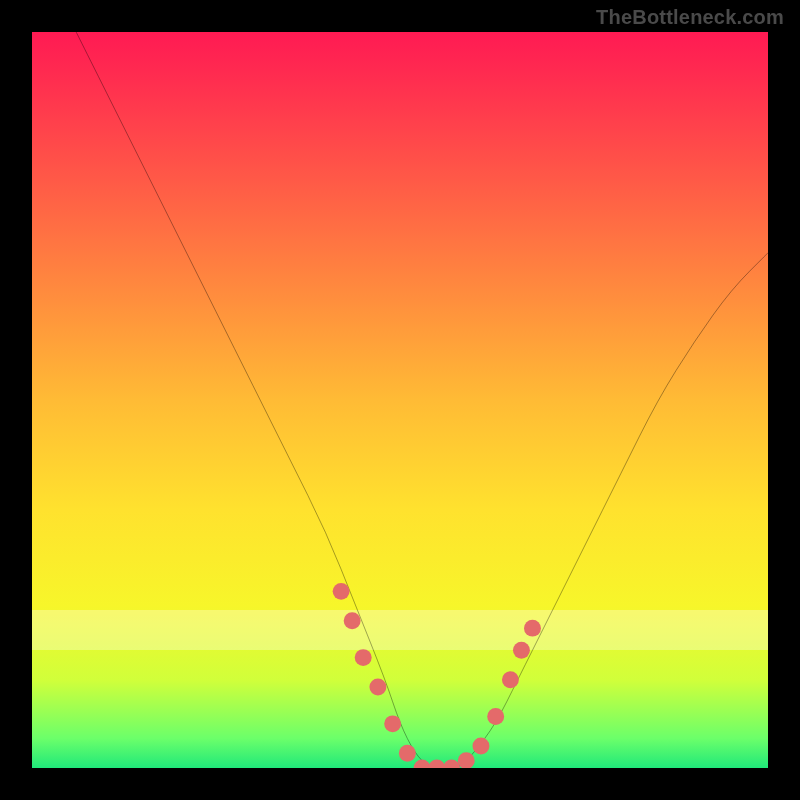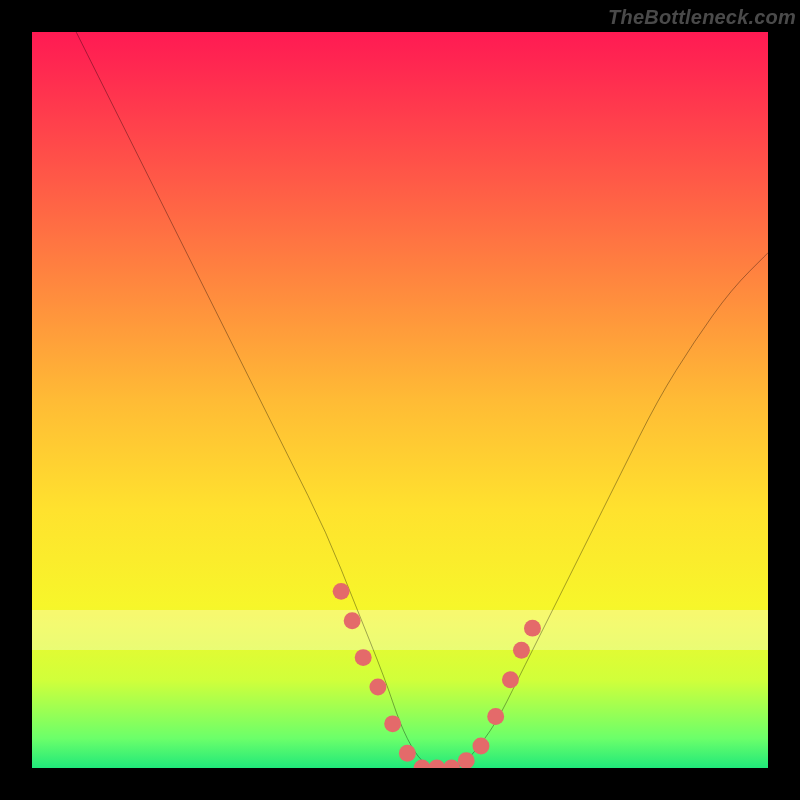--- a/index.html
+++ b/index.html
@@ -58,27 +58,26 @@
   .curve-svg {
     position: absolute;
     top: 0;
     left: 0;
     width: 100%;
     height: 100%;
   }
   .attribution {
     position: absolute;
     top: 6px;
-    right: 4px;
+    right: 16px;
     color: #4a4a4a;
     font-size: 20px;
     font-weight: 600;
     letter-spacing: 0.2px;
     user-select: none;
-    font-style: italic;
   }
 </style>
 </head>
 <body>
 
 <div class="frame">
 
   <div class="plot-area">
     <div class="gradient-bg"></div>
     <div class="band-pale"></div>

